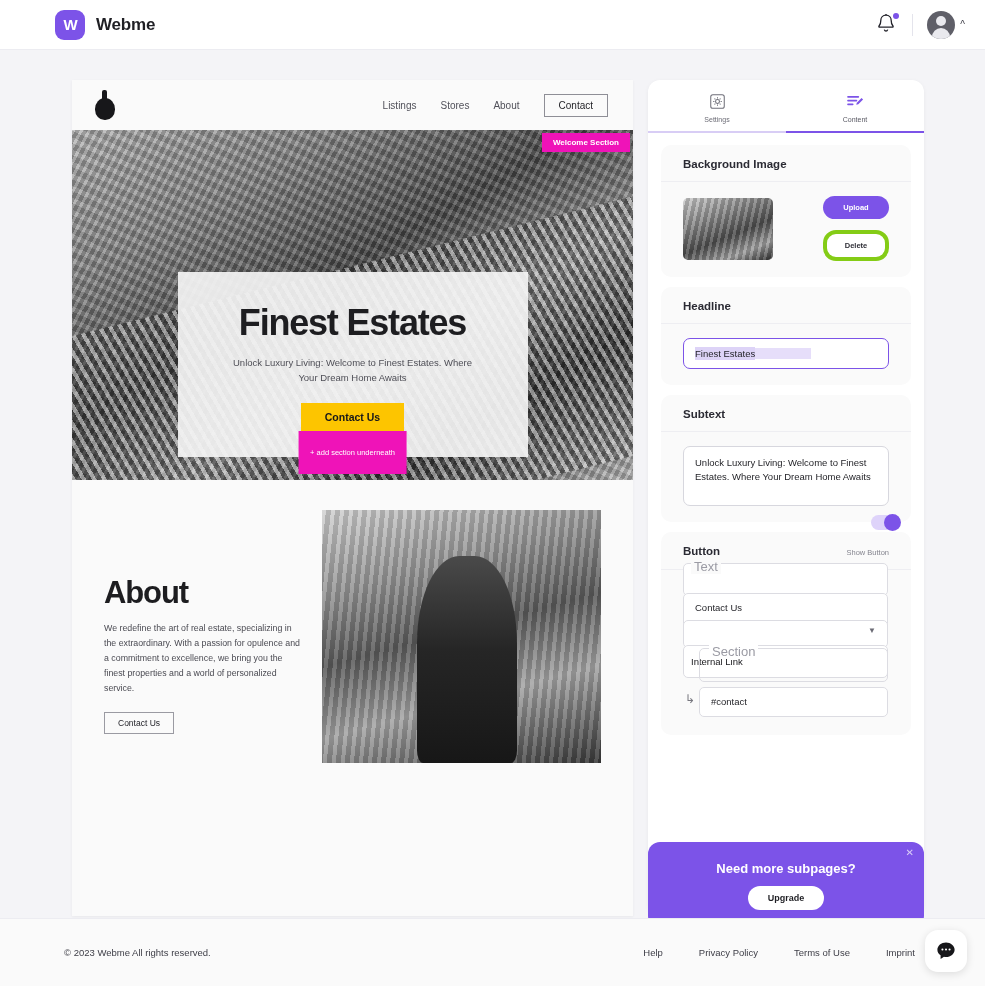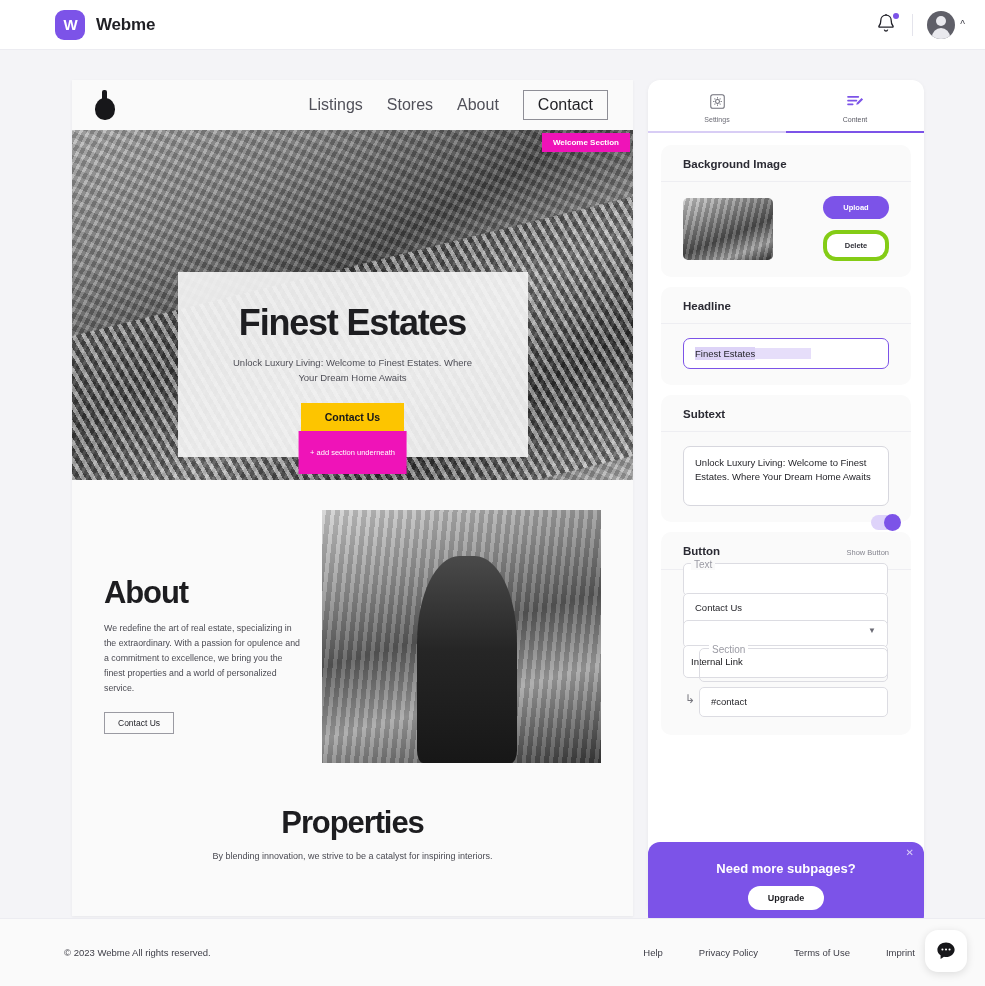--- a/index.html
+++ b/index.html
@@ -81,21 +81,21 @@
     position: absolute; bottom: 0; left: 1px;
     width: 20px; height: 22px; border-radius: 50% 50% 48% 48%;
     background: #17171a;
   }
   .site-logo .neck {
     position: absolute; top: 0px; left: 8px;
     width: 5px; height: 11px; background: #17171a; border-radius: 2px;
   }
   .site-nav-links {
     margin-left: auto; display: flex; align-items: center; gap: 24px;
-    font-size: 16px; color: #51515a;
+    font-size: 10px; color: #51515a;
   }
   .site-nav-links .nav-link { cursor: pointer; }
   .nav-cta {
     border: 1px solid #8e8e96; padding: 5px 14px;
     color: #1f1f24; cursor: pointer;
   }
 
   
   .hero {
     position: relative; height: 350px;
@@ -287,21 +287,21 @@
   
   .btncard { height: 203px; overflow: hidden; }
   .btncard .card-head { padding-bottom: 12px; }
   .ovl { position: absolute; }
   .ovl-field {
     border: 1px solid #dcdce2; border-radius: 5px; background: #fff;
     font-size: 9.5px; color: #1f1f24; font-family: inherit;
     padding: 8px 11px; outline: none;
   }
   .float-label {
-    position: absolute; font-size: 10px; color: #9b9ba4;
+    position: absolute; font-size: 13px; color: #9b9ba4;
     background: #fafafa; padding: 0 3px;
   }
   .plain-label { position: absolute; font-size: 9.5px; color: #17171b; }
   .chev {
     position: absolute; font-size: 8px; color: #6b6b75;
   }
   .arrow-ic {
     position: absolute; font-size: 12px; color: #77777f;
   }
 
@@ -401,24 +401,20 @@
       <div class="about-left">
         <div class="about-title">About</div>
         <div class="about-body">We redefine the art of real estate, specializing in the extraordinary. With a passion for opulence and a commitment to excellence, we bring you the finest properties and a world of personalized service.</div>
         <div class="about-btn">Contact Us</div>
       </div>
       <div class="about-right">
         <div class="about-photo"></div>
       </div>
     </div>
 
-    <div class="properties">
-      <div class="prop-title">Properties</div>
-      <div class="prop-sub">By blending innovation, we strive to be a catalyst for inspiring interiors.</div>
-    </div>
   </div>
 
   <div id="panel">
 
     <div class="tabs">
       <div class="tab">
         <div class="tab-icon">
           <svg width="15" height="15" viewBox="0 0 16 16">
             <rect x="0.8" y="0.8" width="14.4" height="14.4" rx="2.2" fill="none" stroke="#6e6e78" stroke-width="1.1"></rect>
             <circle cx="8" cy="8" r="2.1" fill="none" stroke="#6e6e78" stroke-width="1.1"></circle>

